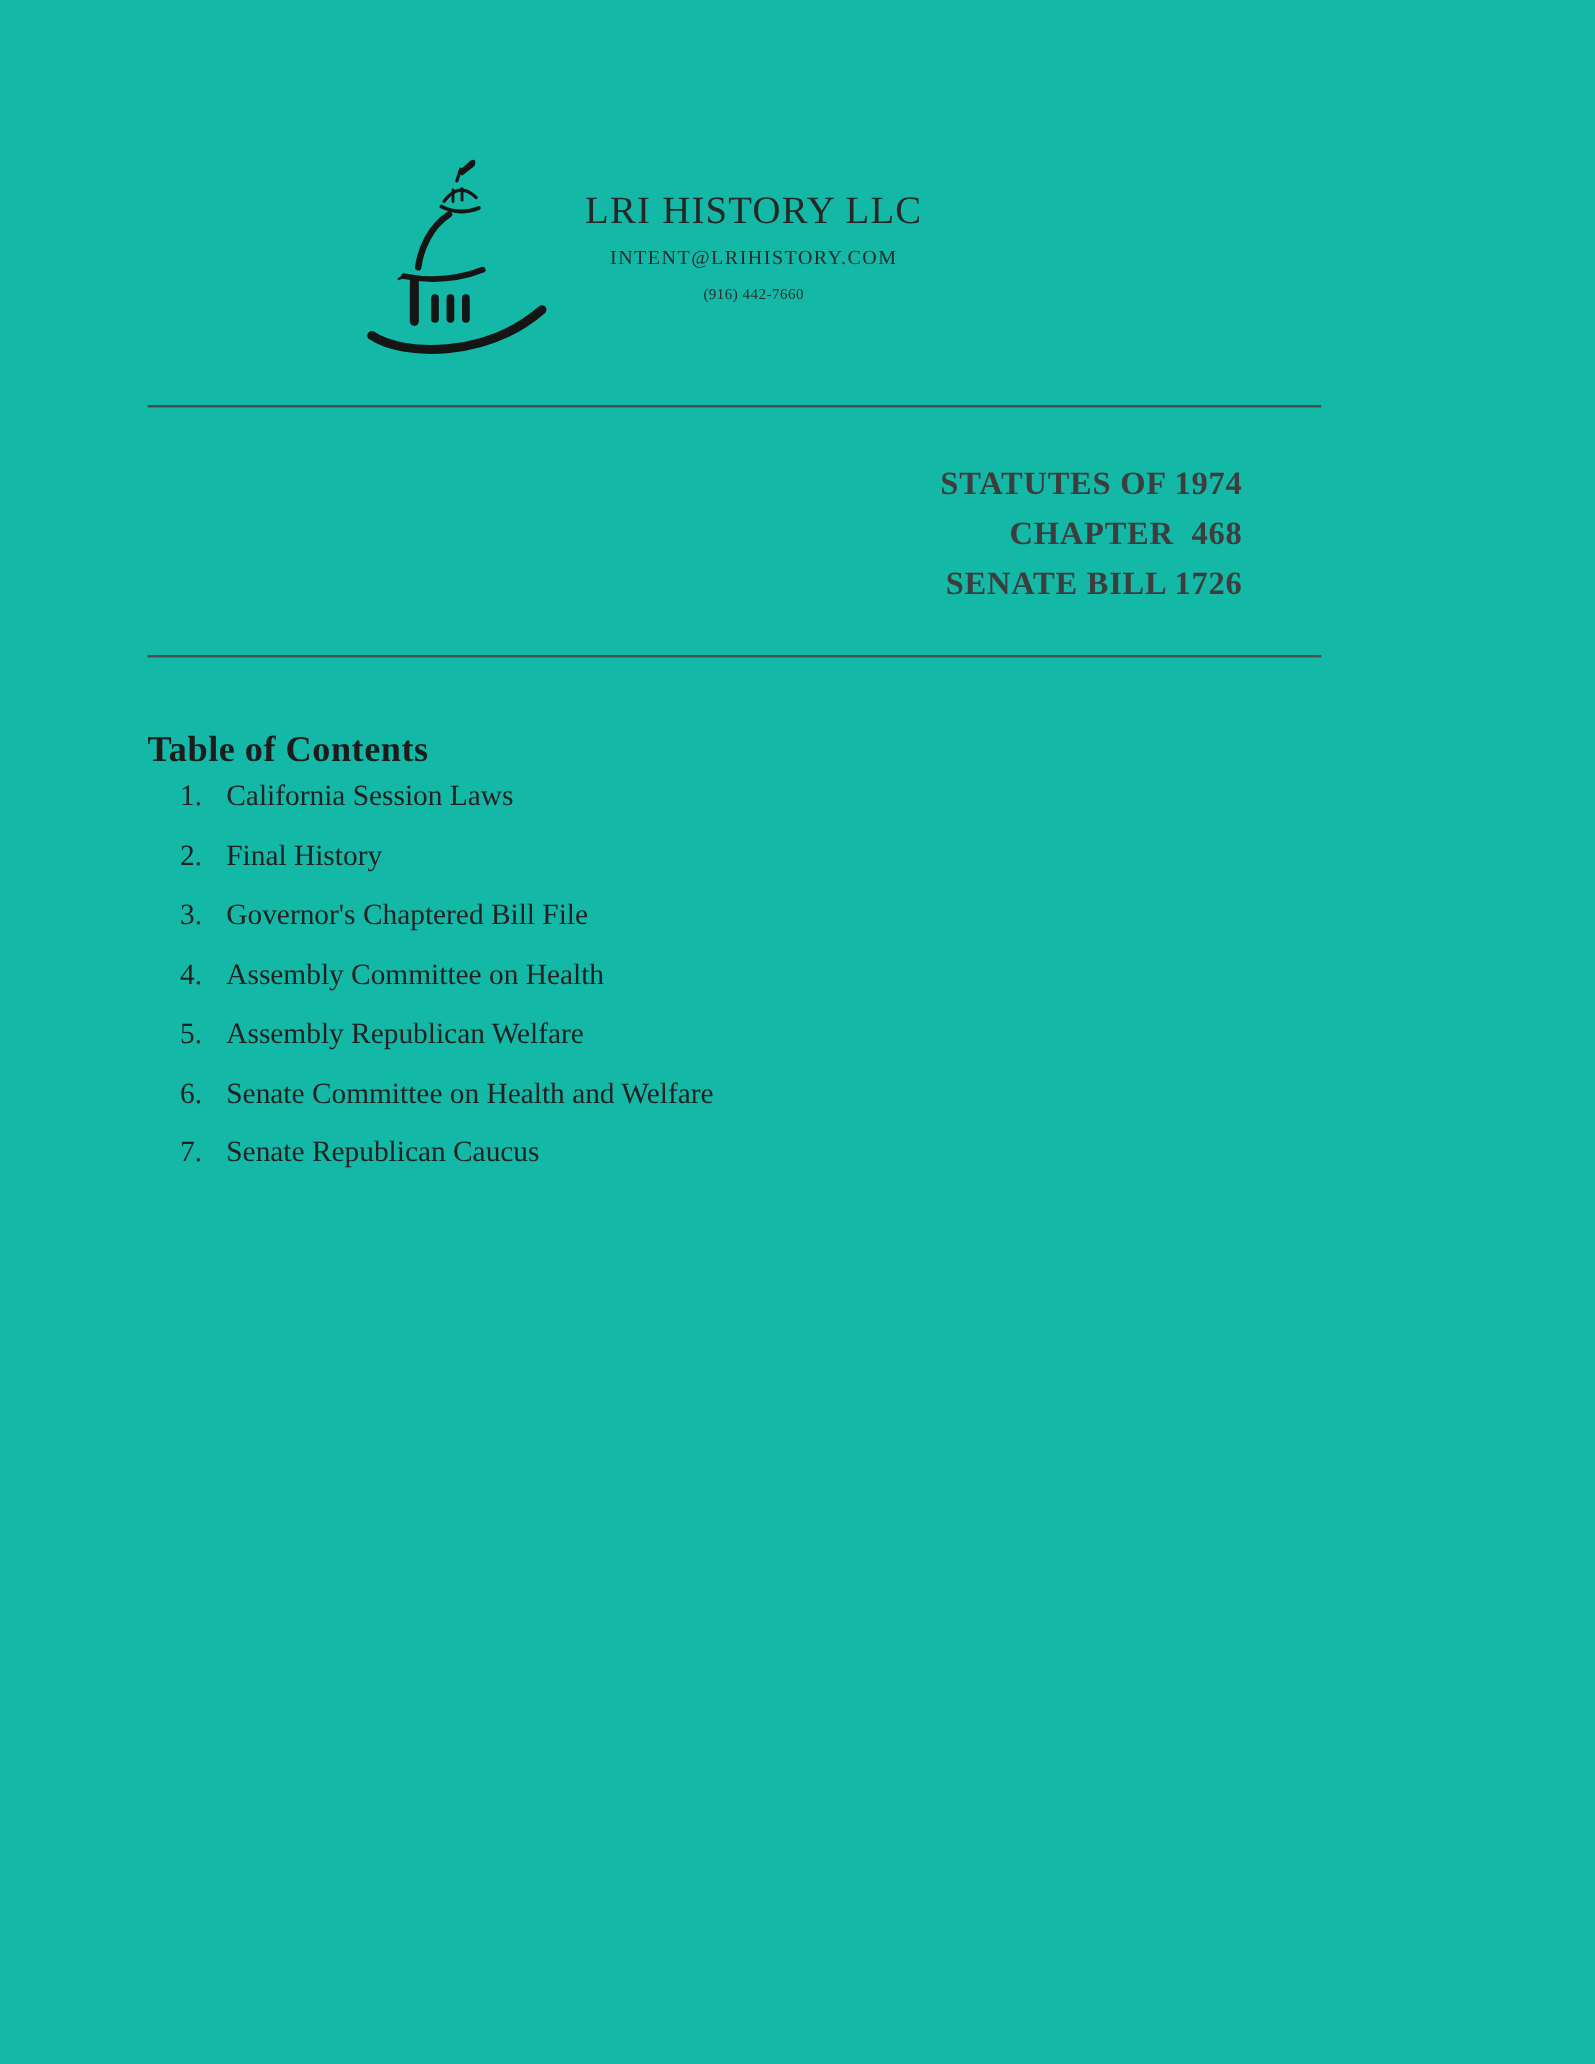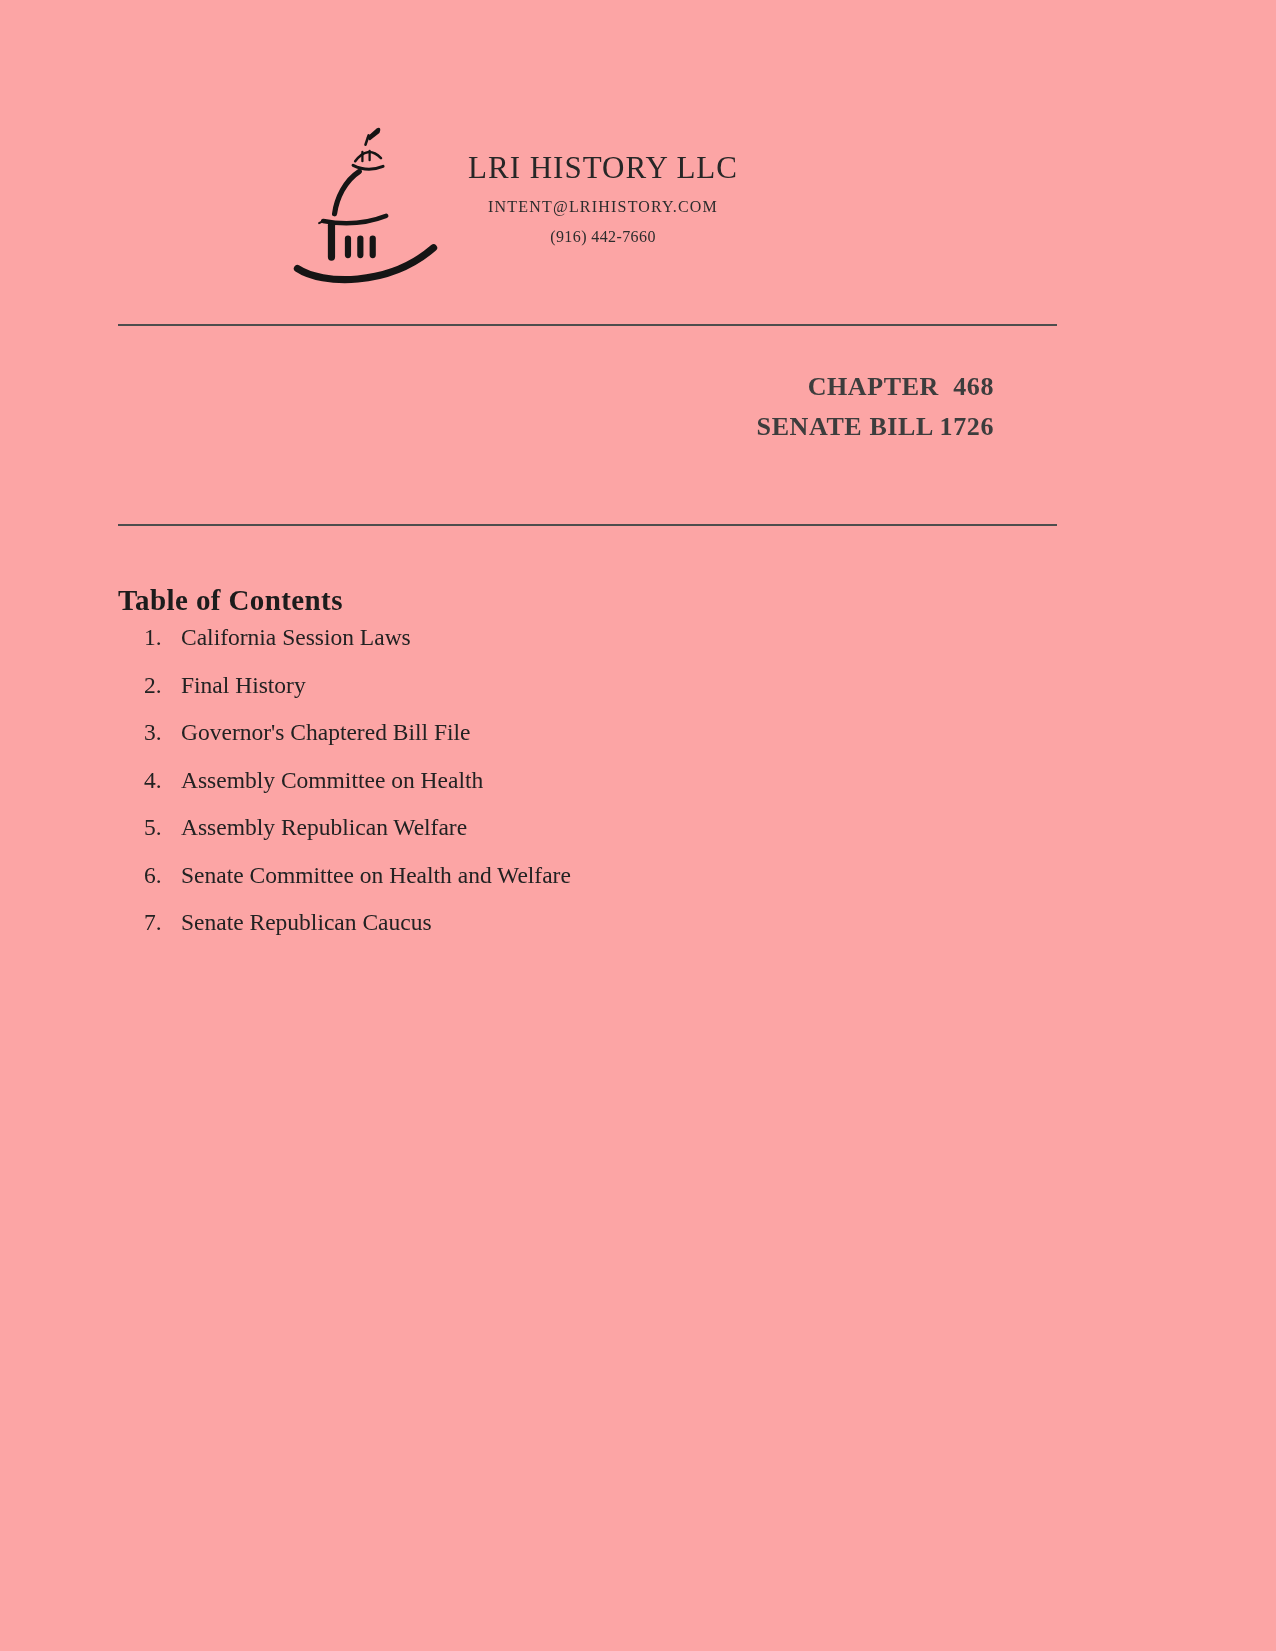--- a/index.html
+++ b/index.html
@@ -4,21 +4,21 @@
 <style>
   html, body {
     margin: 0;
     padding: 0;
     background: #ffffff;
   }
   .page {
     position: relative;
     width: 1276px;
     height: 1651px;
-    background: #fca5a5;
+    background: #14b8a6;
     font-family: "Liberation Serif", "DejaVu Serif", serif;
     color: #1f1f1f;
     overflow: hidden;
   }
 
   
   .logo {
     position: absolute;
     left: 293px;
     top: 122px;
@@ -40,21 +40,21 @@
     white-space: pre;
   }
   .contact-line {
     font-size: 16px;
     letter-spacing: 1.2px;
     color: #2c2c2c;
     margin-bottom: 12px;
     white-space: pre;
   }
   .phone-line {
-    font-size: 16px;
+    font-size: 12px;
     letter-spacing: 0.4px;
     color: #2c2c2c;
     white-space: pre;
     font-family: Liberation Serif, serif;
   }
 
   
   .rule {
     position: absolute;
     left: 118px;
@@ -151,20 +151,21 @@
 
   <div class="header-text">
     <div class="company-name">LRI HISTORY LLC</div>
     <div class="contact-line">INTENT@LRIHISTORY.COM</div>
     <div class="phone-line">(916) 442-7660</div>
   </div>
 
   <div class="rule rule-top"></div>
 
   <div class="title-block">
+    <div class="title-line">STATUTES OF 1974</div>
     <div class="title-line">CHAPTER  468</div>
     <div class="title-line">SENATE BILL 1726</div>
   </div>
 
   <div class="rule rule-bottom"></div>
 
   <div class="toc-heading">Table of Contents</div>
 
   <ol class="toc-list">
     <li class="toc-row">

